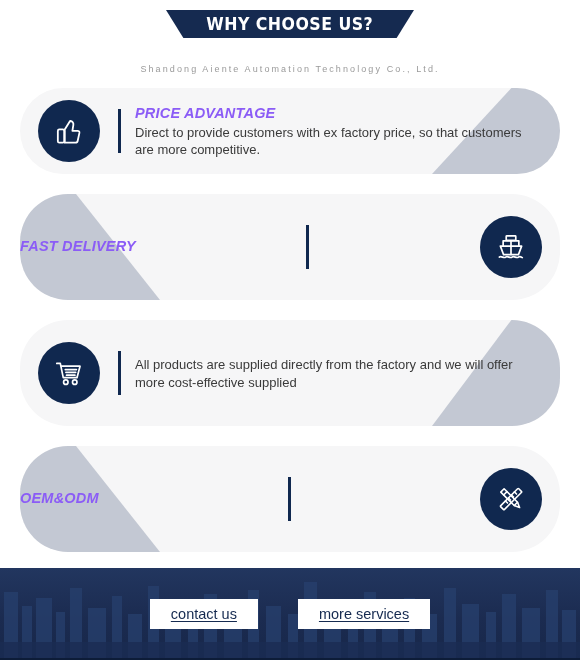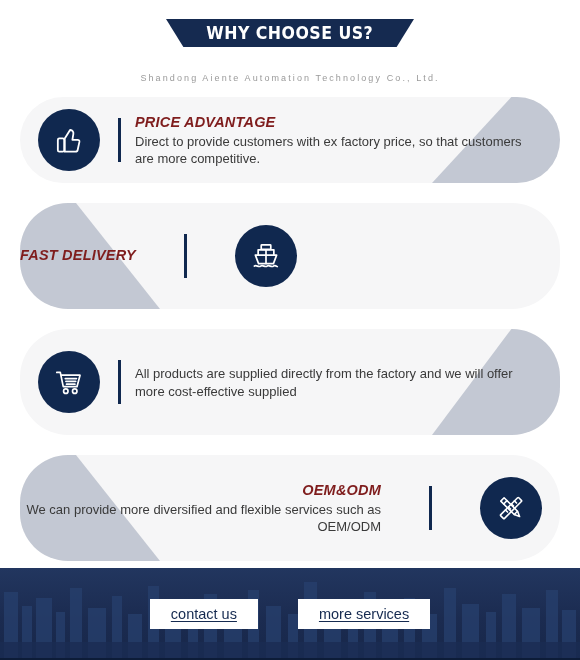--- a/index.html
+++ b/index.html
@@ -5,21 +5,21 @@
   * { margin:0; padding:0; box-sizing:border-box; }
   html,body { width:580px; height:660px; }
   body {
     font-family:"Liberation Sans", sans-serif;
     background:#ffffff;
     position:relative;
     overflow:hidden;
   }
 
   
-  .header { width:100%; padding-top:19px; text-align:center; }
+  .header { width:100%; padding-top:10px; text-align:center; }
 
   .banner-wrap { display:flex; justify-content:center; }
   .banner {
     width:248px; height:28px;
     background:#152a50;
     clip-path: polygon(0 0, 100% 0, 93% 100%, 7% 100%);
     display:flex; align-items:center; justify-content:center;
   }
   .banner-text {
     color:#ffffff;
@@ -82,37 +82,37 @@
     width:3px; height:44px;
     background:#10284f;
     z-index:3;
   }
 
   .txt { position:relative; z-index:3; }
   .card-title {
     font-size:14.5px;
     font-weight:bold;
     font-style:italic;
-    color:#7f1d1d;
+    color:#8b5cf6;
     letter-spacing:.2px;
     line-height:1.35;
   }
   .card-desc {
     font-size:13px;
     color:#3a3a3a;
     line-height:1.32;
     margin-top:1px;
   }
 
   
   .card.lefticon { padding-left:18px; }
   .card.lefticon .divider { margin-left:18px; }
   .card.lefticon .txt { margin-left:14px; max-width:400px; }
 
-  .card.righticon { justify-content:flex-start; padding-right:18px;gap:32px; }
+  .card.righticon { justify-content:space-between; padding-right:18px;gap:32px; }
   .card.righticon .txt { text-align:right; max-width:420px; }
   .card.righticon .divider { margin:0 16px 0 16px; }
 
   
   .footer {
     position:absolute;
     left:0; bottom:0;
     width:580px; height:92px;
     background:
       linear-gradient(180deg, rgba(23,40,74,.35), rgba(18,32,62,.55)),
@@ -205,21 +205,20 @@
     <div class="divider"></div>
     <div class="txt">
       <div class="card-desc">All products are supplied directly from the factory and we will offer more cost-effective supplied</div>
     </div>
   </div>
 
   <div class="card tall righticon">
     <div class="wedge left"></div>
     <div class="txt">
       <div class="card-title">OEM&amp;ODM</div>
-      <div class="card-desc">We can provide more diversified and flexible services such as OEM/ODM</div>
     </div>
     <div class="divider"></div>
     <div class="icon-circle">
       <svg width="34" height="34" viewBox="0 0 32 32" fill="none" stroke="#ffffff" stroke-width="1.5" stroke-linejoin="round" stroke-linecap="round">
         <g transform="rotate(45 16 16)">
           <rect x="13.6" y="4" width="5" height="24" rx="0.8"></rect>
           <line x1="13.6" y1="9" x2="16.4" y2="9"></line>
           <line x1="13.6" y1="13" x2="16.4" y2="13"></line>
           <line x1="13.6" y1="17" x2="16.4" y2="17"></line>
           <line x1="13.6" y1="21" x2="16.4" y2="21"></line>

